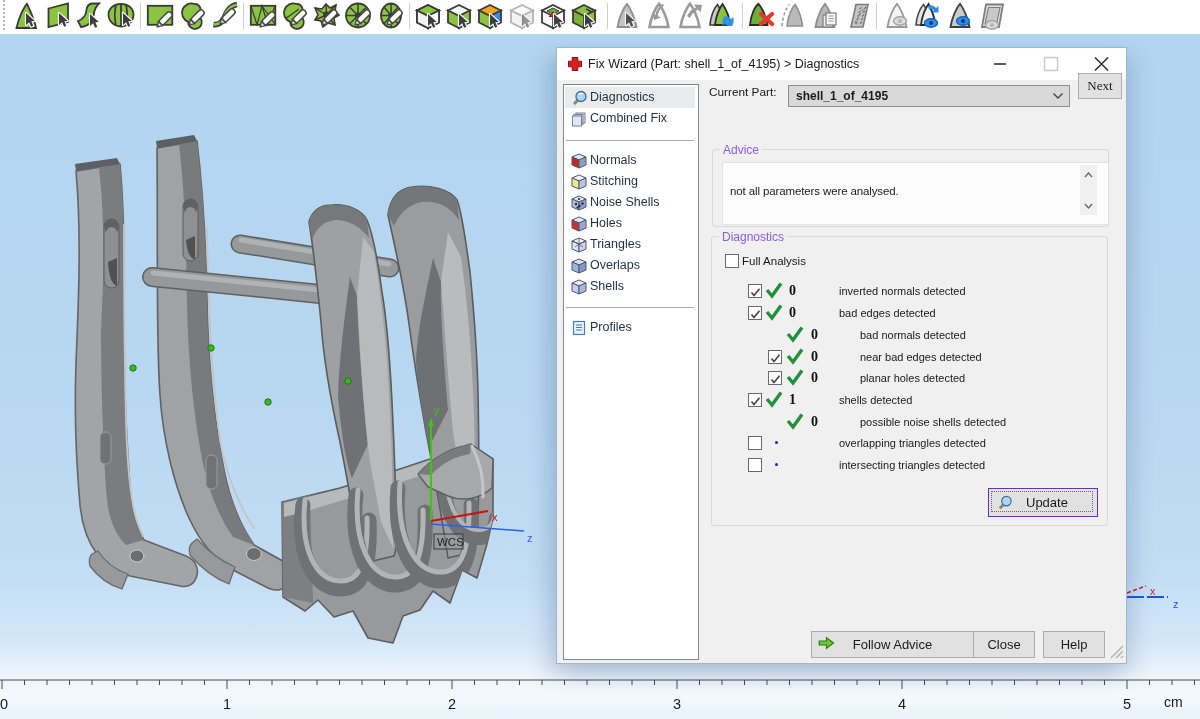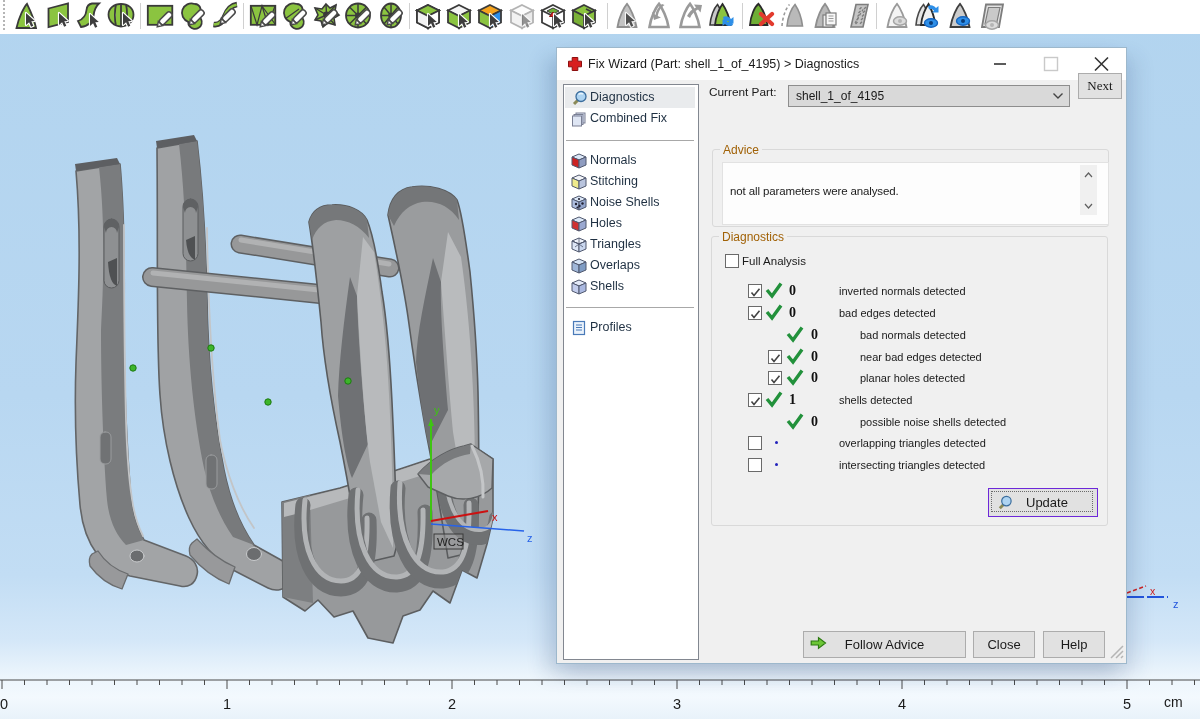--- a/index.html
+++ b/index.html
@@ -14,21 +14,21 @@
   #titlebar{position:absolute;left:0;top:0;width:569px;height:32px;background:#ffffff;}
   #title-text{position:absolute;left:31px;top:9px;font-size:12.5px;color:#1a1a1a;white-space:nowrap;}
   .abs{position:absolute;}
   #listbox{position:absolute;left:6px;top:36px;width:134px;height:574px;background:#ffffff;
            border:1px solid #828790;}
   .li{position:absolute;left:1px;width:130px;height:21px;font-size:12.5px;color:#1f3042;}
   .li .txt{position:absolute;left:25px;top:3px;}
   .li svg{position:absolute;left:6px;top:3px;}
   .lisep{position:absolute;left:2px;width:128px;height:1px;background:#a8a8a8;}
   .gbox{position:absolute;border:1px solid #d9d9d9;border-radius:3px;}
-  .glabel{position:absolute;top:-7px;left:7px;background:#f0f0f0;padding:0 3px;font-size:12px;color:#a16207;}
+  .glabel{position:absolute;top:-7px;left:7px;background:#f0f0f0;padding:0 3px;font-size:12px;color:#8b5cf6;}
   .btn{position:absolute;background:#e1e1e1;border:1px solid #acacac;font-size:13px;color:#1a1a1a;
        display:flex;align-items:center;justify-content:center;}
   .cb{position:absolute;width:12px;height:12px;background:#ffffff;border:1px solid #6a6a6a;}
   .row-txt{position:absolute;font-size:11px;color:#1a1a1a;white-space:nowrap;}
   .val{position:absolute;font-family:"Liberation Serif",serif;font-weight:bold;font-size:14px;color:#111;line-height:13px;}
   .check{position:absolute;}
 </style>
 </head>
 <body>
 <div id="app">
@@ -426,21 +426,21 @@
       <div class="lisep" style="top:222px;"></div>
       <div class="li" style="top:232px;">
         <svg width="16" height="16" viewBox="0 0 16 16">
           <rect x="2.5" y="1.5" width="11" height="13" fill="#eaf2fb" stroke="#4a7ab8" stroke-width="1.2"></rect>
           <path d="M5 5 h6 M5 7.5 h6 M5 10 h6" stroke="#4a7ab8" stroke-width="1"></path>
         </svg>
         <div class="txt">Profiles</div>
       </div>
     </div>
     <div class="row-txt" style="left:152px;top:37px;font-size:11.8px">Current Part:</div>
-    <div class="abs" style="left:231px;top:37px;width:280px;height:20px;background:#d9d9d9;border:1px solid #8d8d8d;">
+    <div class="abs" style="left:231px;top:37px;width:280px;height:20px;background:#d9d9d9;border:1px solid #8d8d8d;font-weight:bold;">
       <div class="row-txt" style="left:7px;top:3px;font-size:12px">shell_1_of_4195</div>
       <svg class="abs" style="left:263px;top:6px" width="12" height="8" viewBox="0 0 12 8">
           <path d="M1.5 1.5 L6 6 L10.5 1.5" fill="none" stroke="#444" stroke-width="1.4"></path>
         </svg>
     </div>
     <div class="btn" style="left:521px;top:25px;width:42px;height:24px;font-family:Liberation Serif, serif;">Next</div>
 
     <div class="gbox" style="left:155px;top:101px;width:395px;height:76px;">
       <div class="glabel">Advice</div>
       <div class="abs" style="left:9px;top:12px;width:385px;height:61px;background:#fdfdfd;border:1px solid #e2e2e2;">
@@ -531,21 +531,21 @@
       <div class="abs" style="left:431px;top:440px;width:108px;height:27px;background:#e1e1e1;border:1px solid #6d28d9;">
         <div class="abs" style="left:2px;top:2px;width:100px;height:19px;border:1px dotted #6a6a6a;"></div>
         <svg class="abs" style="left:8px;top:6px" width="16" height="16" viewBox="0 0 17 17">
           <line x1="3" y1="14" x2="8" y2="9" stroke="#8a8a58" stroke-width="3"></line>
           <circle cx="10" cy="6.5" r="5" fill="#aed4f2" stroke="#3c6e9e" stroke-width="1.3"></circle>
         </svg>
         <div class="row-txt" style="left:37px;top:6px;font-size:13px;">Update</div>
       </div>
     </div>
 
-    <div class="btn" style="left:246px;top:583px;width:161px;height:25px;">
+    <div class="btn" style="left:254px;top:583px;width:161px;height:25px;">
       <svg class="abs" style="left:6px;top:4px" width="17" height="14" viewBox="0 0 17 14">
         <path d="M1.2 5 h7.3 v-3.4 l7 5.4 -7 5.4 v-3.4 h-7.3 z" fill="#6cc636" stroke="#2d7a12" stroke-width="1.2"></path>
       </svg>
       Follow Advice</div>
     <div class="btn" style="left:416px;top:583px;width:60px;height:25px;">Close</div>
     <div class="btn" style="left:486px;top:583px;width:60px;height:25px;">Help</div>
     <svg class="abs" style="left:552px;top:596px" width="15" height="15" viewBox="0 0 15 15">
       <path d="M14 2 L2 14 M14 7 L7 14 M14 12 L12 14" stroke="#b5b5b5" stroke-width="1.5"></path>
     </svg>
   </div>

